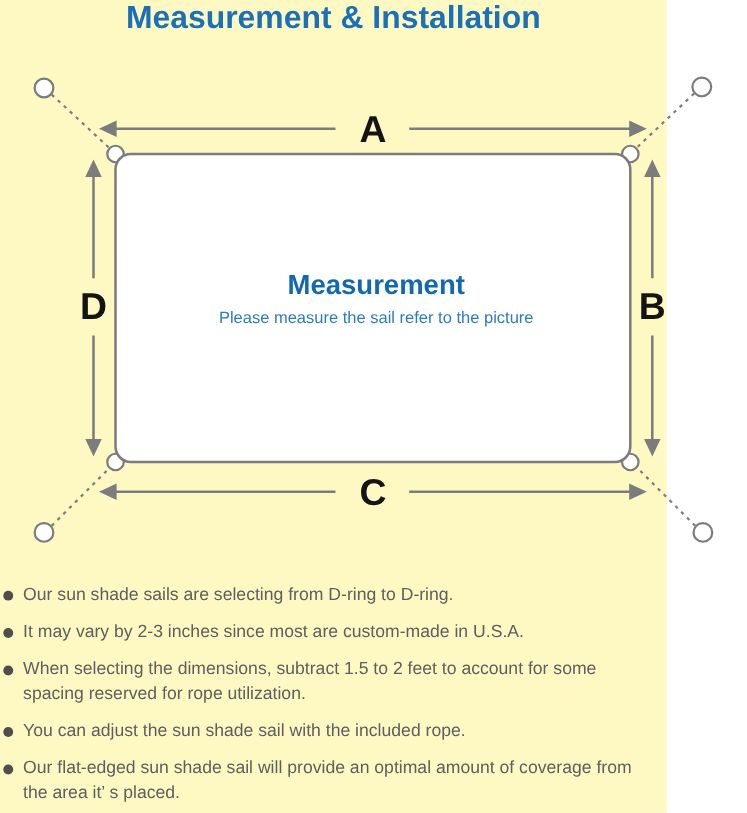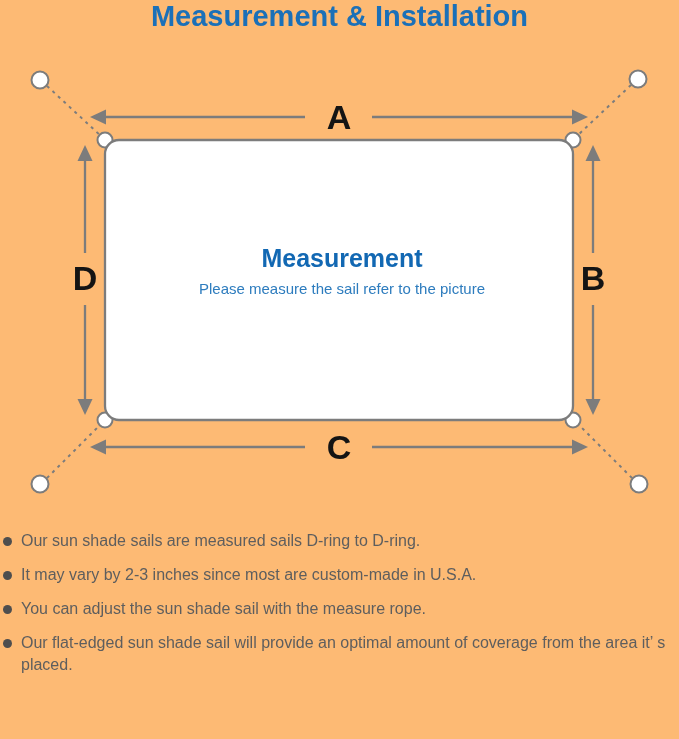--- a/index.html
+++ b/index.html
@@ -1,17 +1,17 @@
 <!DOCTYPE html>
 <html><head>
 <meta charset="utf-8">
 <style>
   html,body{margin:0;padding:0;background:#ffffff;}
   body{width:679px;height:739px;overflow:hidden;font-family:"Liberation Sans","DejaVu Sans",sans-serif;}
-  .page{position:relative;width:679px;height:739px;background:#fdba74;}
+  .page{position:relative;width:606px;height:739px;background:#fef9c3;}
 
   .title{
     position:absolute;top:-4px;left:0;right:0;margin:0;
     text-align:center;font-size:29px;font-weight:bold;line-height:40px;
     color:#1b70b8;letter-spacing:0px;
   }
 
   .diagram{position:absolute;top:55px;left:0;}
 
   .ln{stroke:#7c7c7c;stroke-width:2.3;fill:none;}
@@ -87,29 +87,33 @@
     <text class="lbl" x="339" y="404">C</text>
     <text class="lbl" x="85" y="235">D</text>
 
     <text class="dg-head" x="342" y="212">Measurement</text>
     <text class="dg-sub" x="342" y="239">Please measure the sail refer to the picture</text>
   </svg>
 
   <ul class="notes">
     <li class="note">
       <span class="dot"></span>
-      <span class="note-text">Our sun shade sails are measured sails D-ring to D-ring.</span>
+      <span class="note-text">Our sun shade sails are selecting from D-ring to D-ring.</span>
     </li>
     <li class="note">
       <span class="dot"></span>
       <span class="note-text">It may vary by 2-3 inches since most are custom-made in U.S.A.</span>
     </li>
     <li class="note">
       <span class="dot"></span>
-      <span class="note-text">You can adjust the sun shade sail with the measure rope.</span>
+      <span class="note-text">When selecting the dimensions, subtract 1.5 to 2 feet to account for some spacing reserved for rope utilization.</span>
+    </li>
+    <li class="note">
+      <span class="dot"></span>
+      <span class="note-text">You can adjust the sun shade sail with the included rope.</span>
     </li>
     <li class="note">
       <span class="dot"></span>
       <span class="note-text">Our flat-edged sun shade sail will provide an optimal amount of coverage from the area it’ s placed.</span>
     </li>
   </ul>
 
 </div>
 
 </body></html>

